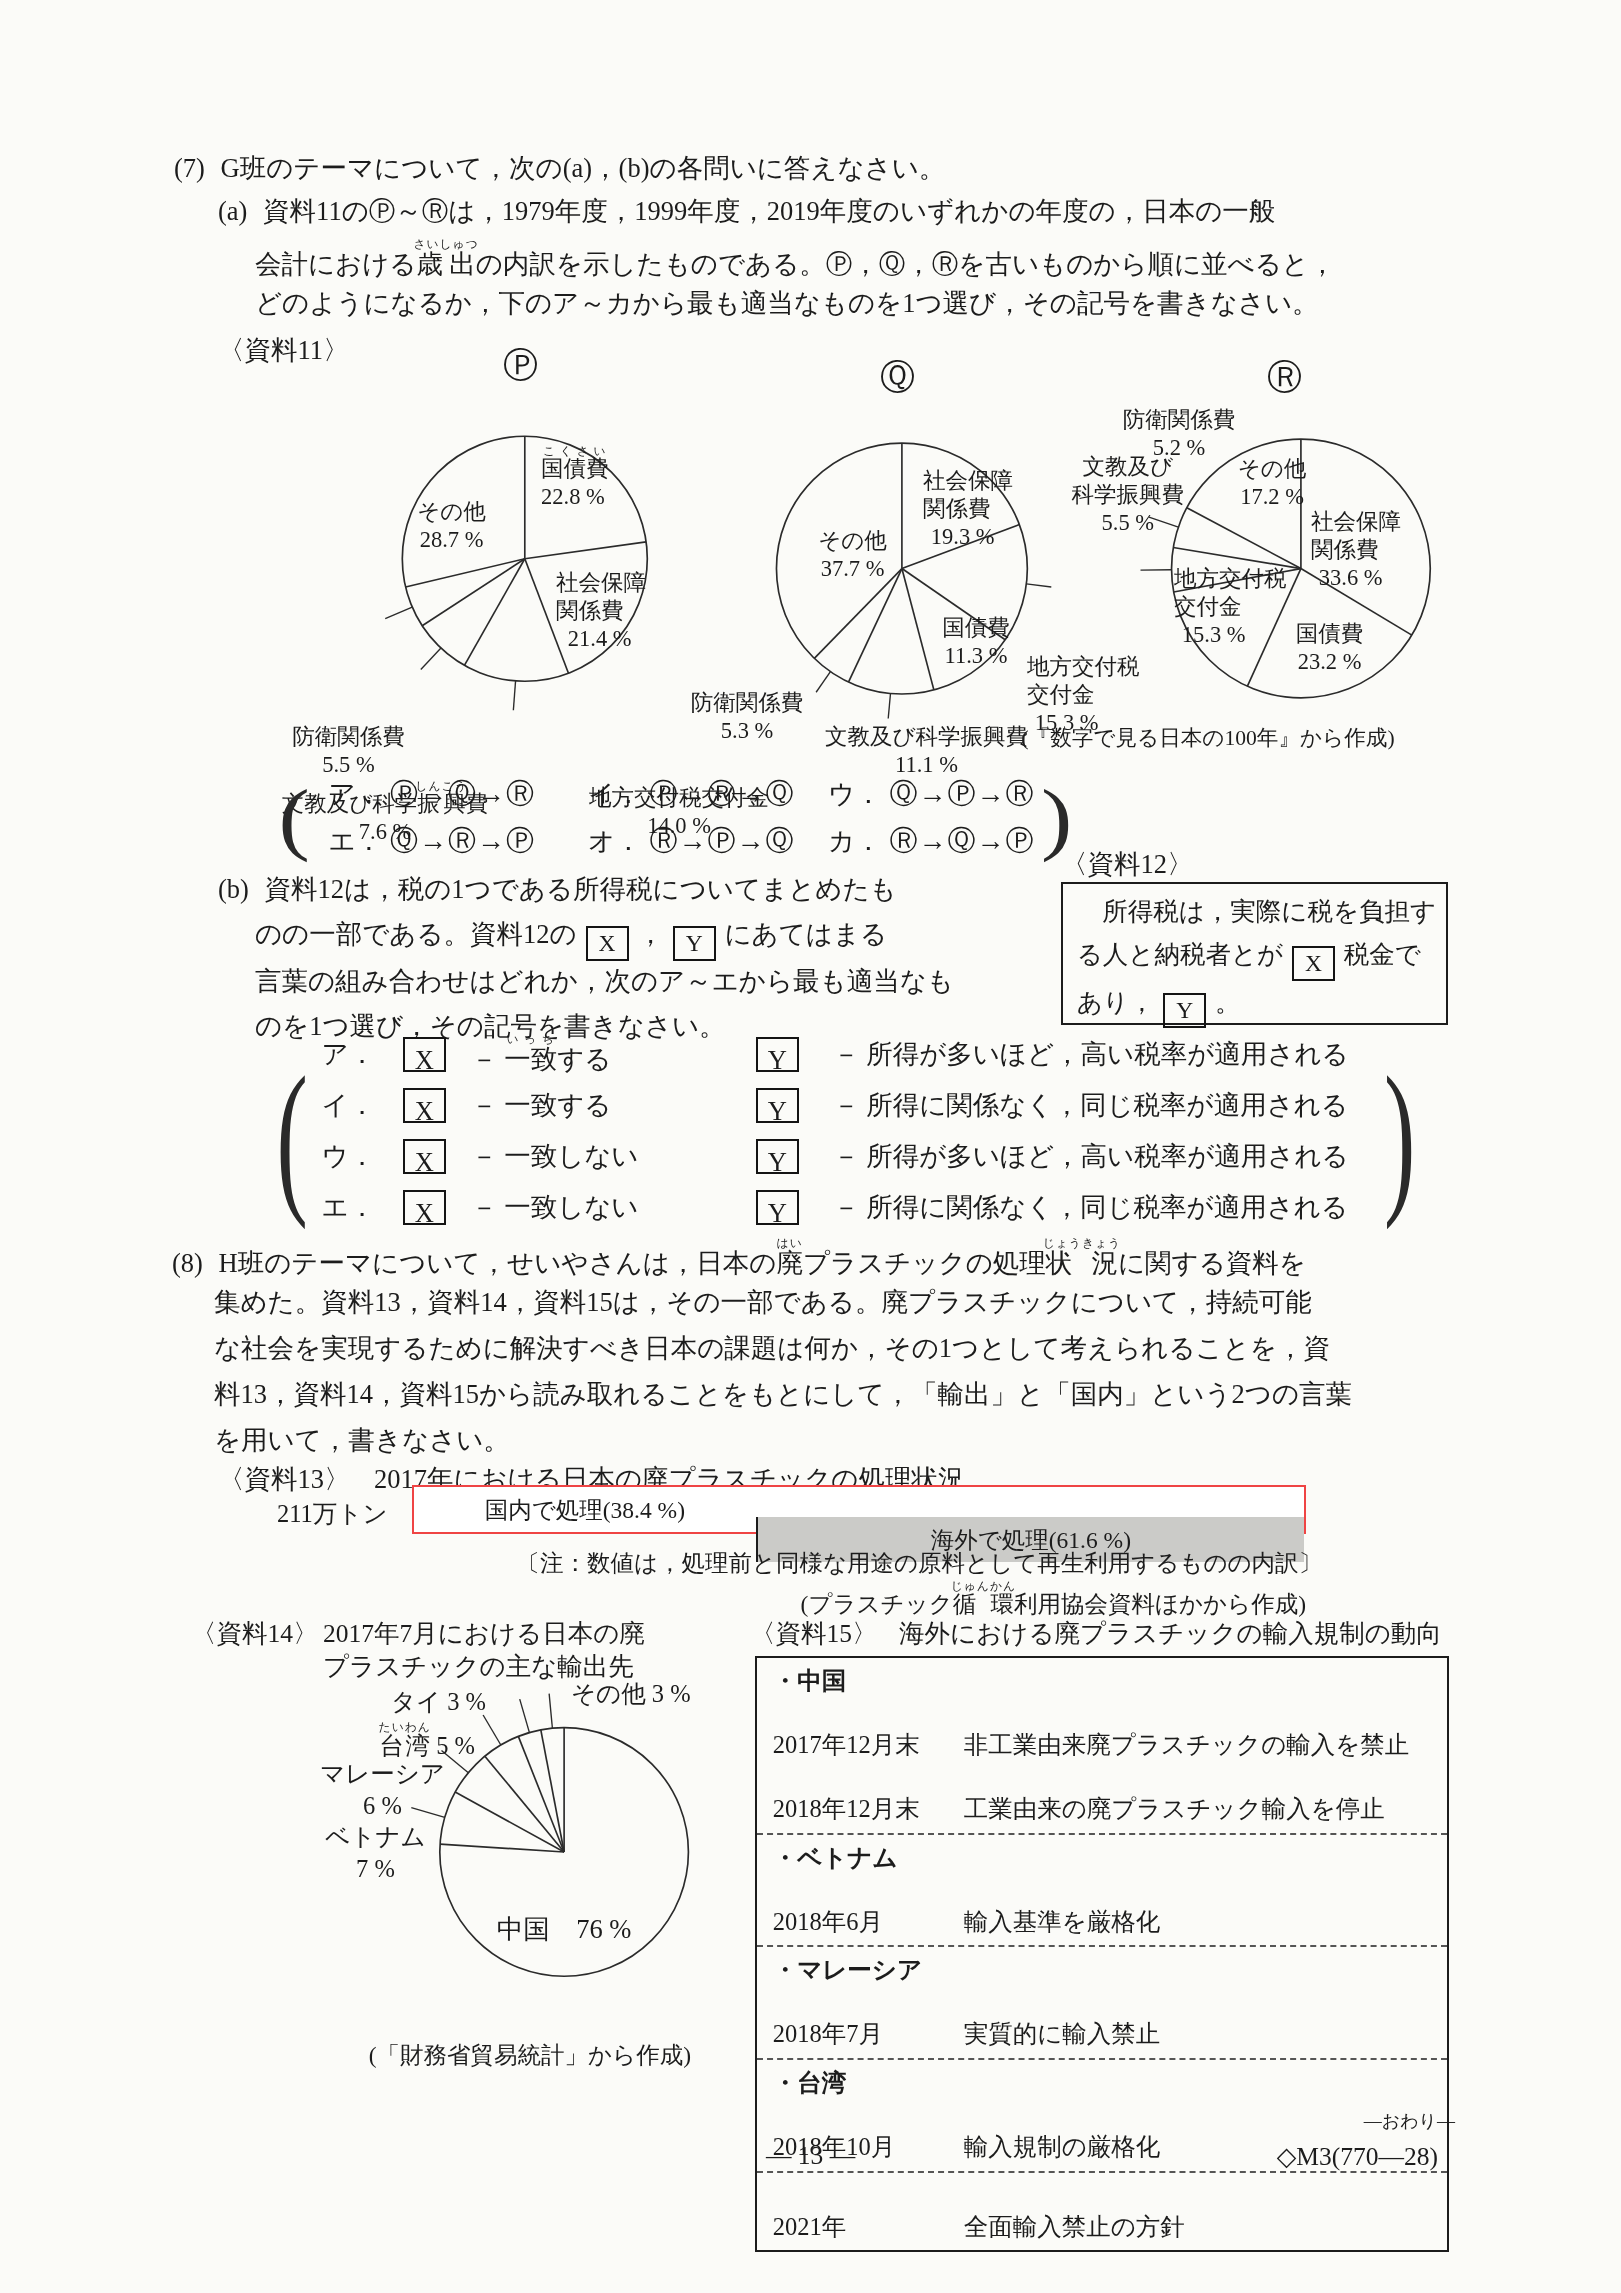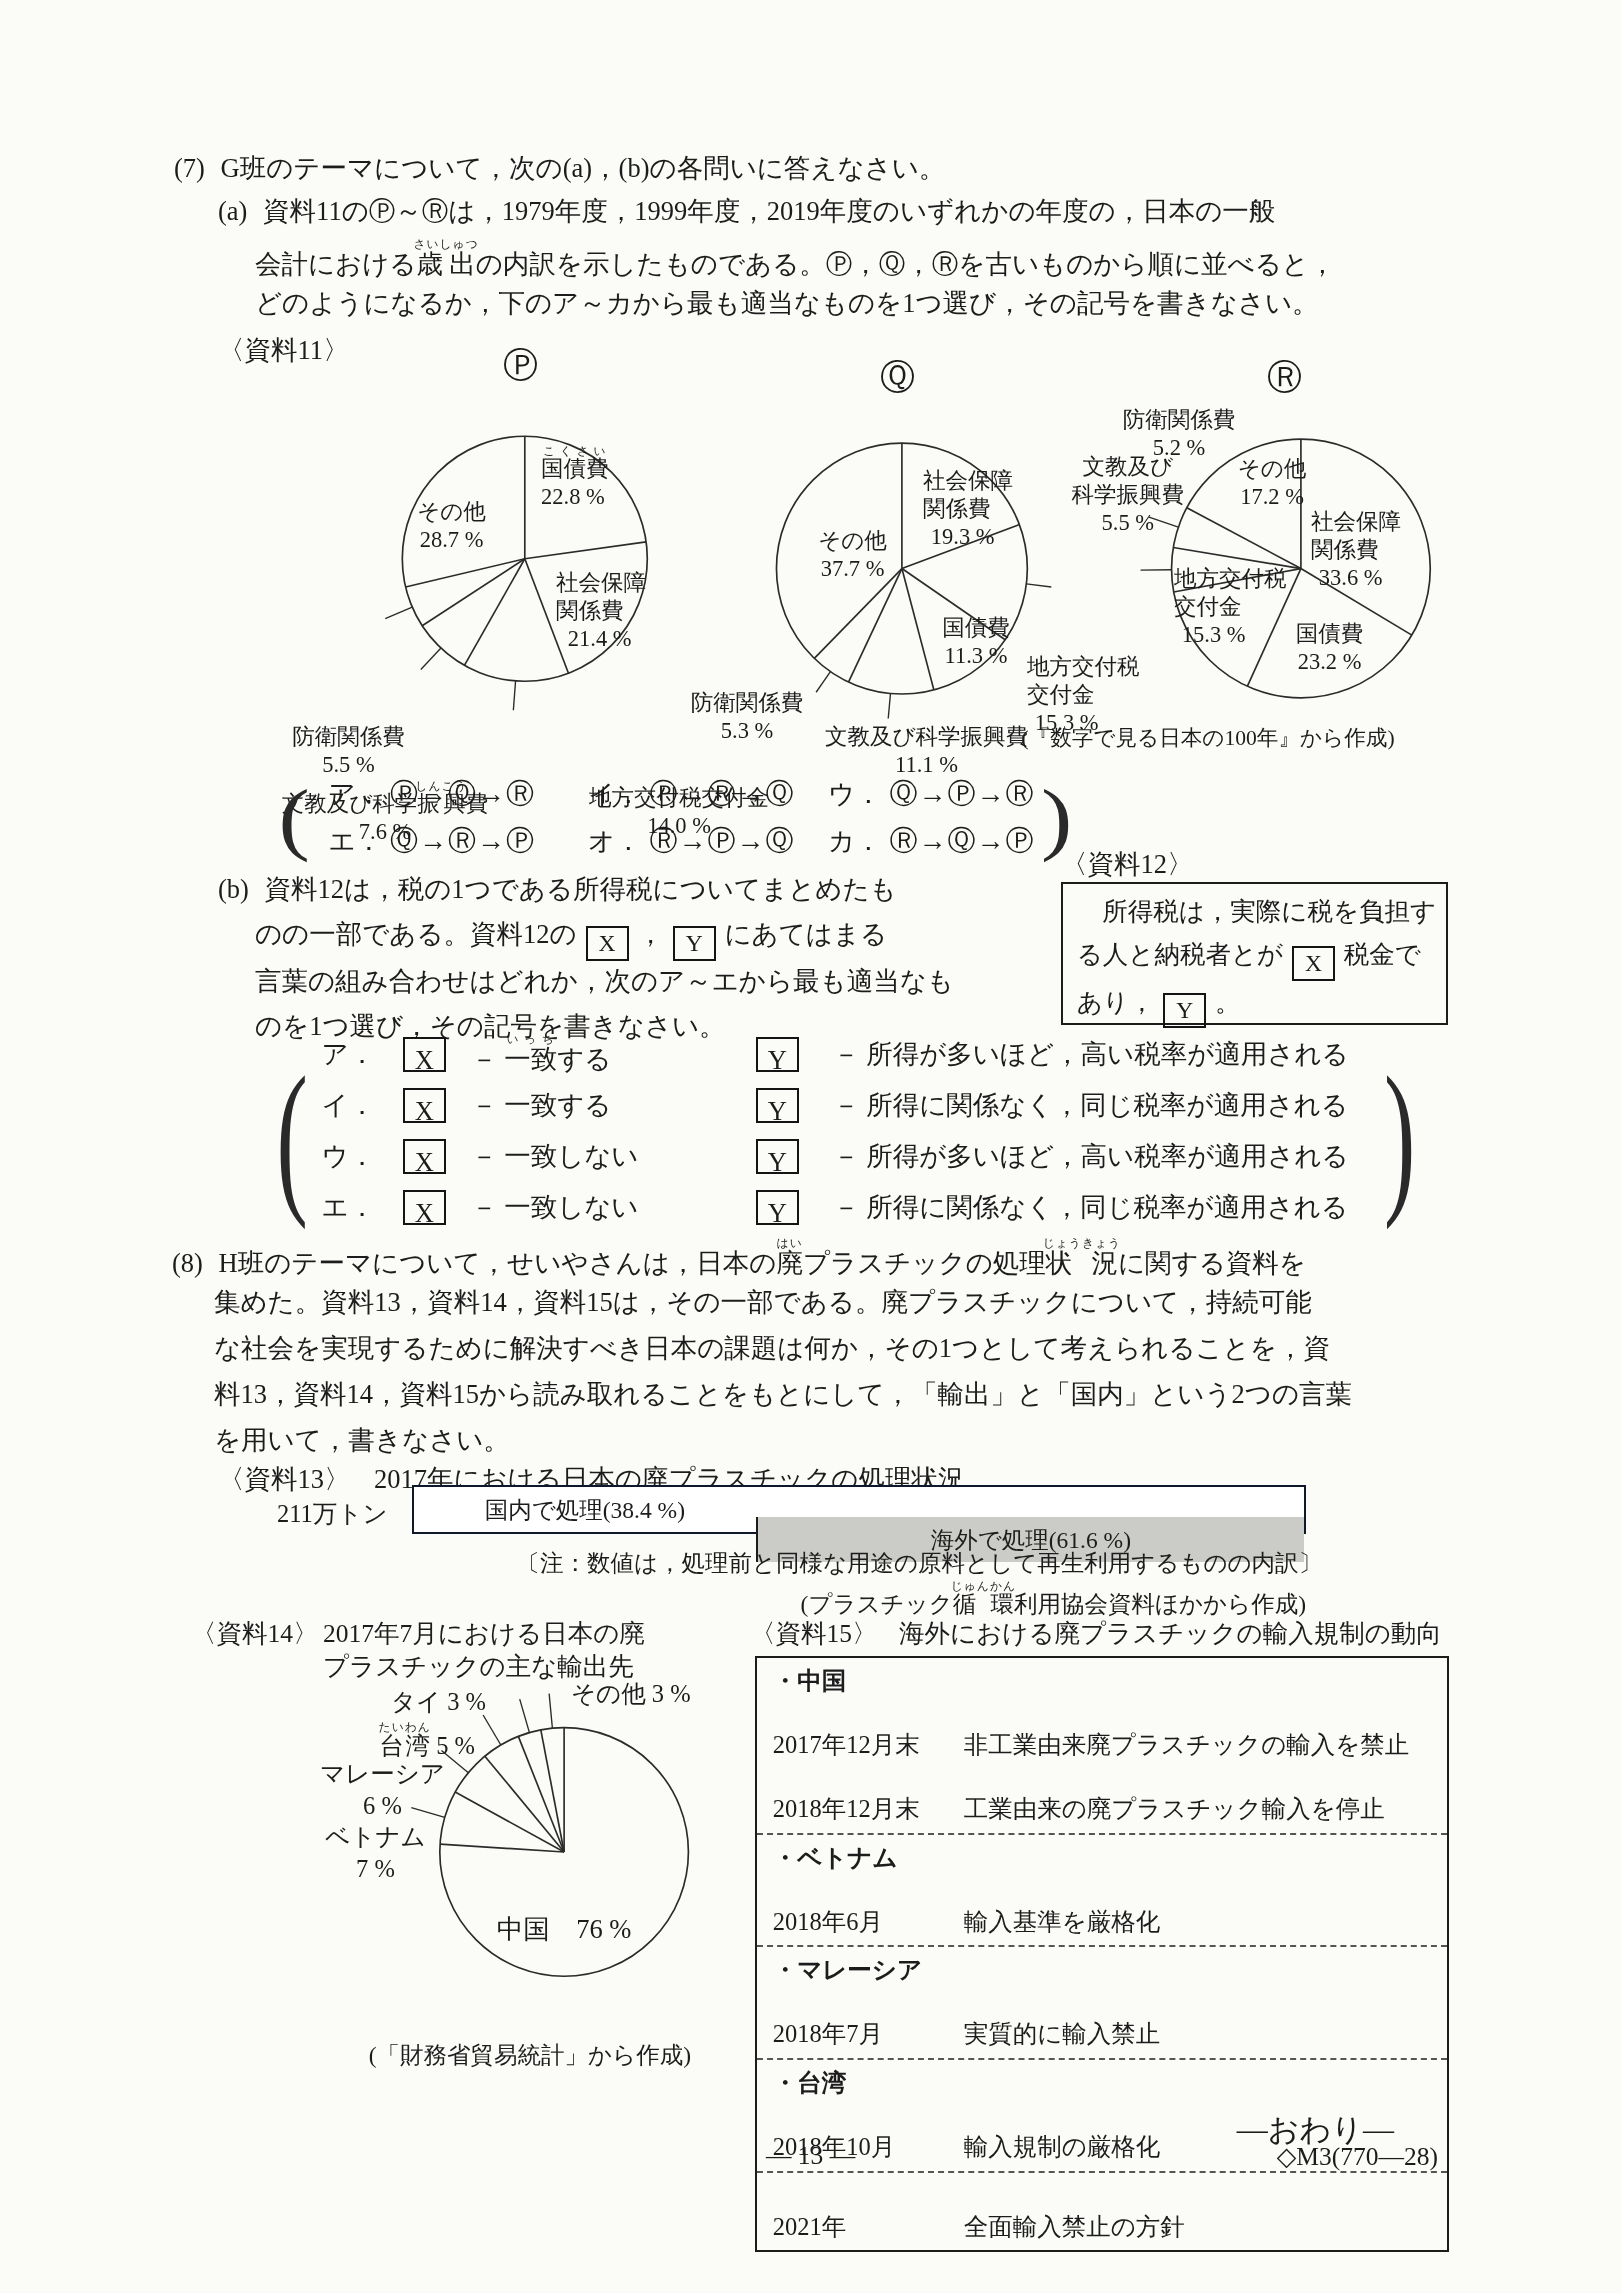--- a/index.html
+++ b/index.html
@@ -17,21 +17,21 @@
   .mark{font-size:35px;line-height:37px;}
   .src{font-size:21.6px;white-space:nowrap;}
   .src24{font-size:23.5px;white-space:nowrap;}
   .xybox{display:inline-block;min-width:43px;height:35px;line-height:31px;border:2px solid #141414;
          text-align:center;font-size:23.5px;vertical-align:-7.8px;margin:0 8.8px;box-sizing:border-box;}
   .paren{position:absolute;font-size:94px;font-weight:400;color:#2a2a2a;top:50%;}
   .optcell{position:absolute;font-size:26.5px;white-space:nowrap;line-height:43px;}
   .optcell .seq{font-size:28px;margin-left:7.8px;letter-spacing:1px;}
   .optb-row{position:absolute;width:1078px;height:47px;}
   .optb-row span.p{position:absolute;font-size:26.5px;line-height:43px;white-space:nowrap;}
-  .bar{display:flex;border:2px solid #0f172a;box-sizing:border-box;background:#fff;}
+  .bar{display:flex;border:2px solid #ef4444;box-sizing:border-box;background:#fff;}
   .bar .seg{display:flex;align-items:center;justify-content:center;font-size:23.5px;white-space:nowrap;
             box-sizing:border-box;height:100%;}
   .seg.gray{background:#cccccа;background:#cbcbc8;border-left:2px solid #1c1c1c;margin-top:30px;}
   .box12{border:2px solid #1c1c1c;font-size:25.5px;line-height:43px;padding:5.9px 13.7px;box-sizing:border-box;white-space:nowrap;}
   .r15{border:2.9px solid #1c1c1c;box-sizing:border-box;}
   .r15 .blk{padding:5.9px 15.7px 7.8px;border-bottom:2px dashed #555;}
   .r15 .blk:last-child{border-bottom:none;}
   .r15 .country{font-family:"Liberation Sans","DejaVu Sans",sans-serif;font-weight:bold;font-size:24.5px;line-height:33px;}
   .r15 .entry{display:flex;font-size:24.5px;line-height:33px;white-space:nowrap;margin-top:31px;}
   .r15 .edate{width:191px;flex:none;}
@@ -348,18 +348,18 @@
         </div>
     </div>
     <div class="blk">
       <div class="entry">
           <span class="edate">2021年</span>
           <span>全面輸入禁止の方針</span>
         </div>
     </div>
   </div>
 
-  <div class="abs" style="left:1022px;top:2109px;width:372px;text-align:right;font-size:31px">―おわり―</div>
+  <div class="abs" style="left:1083px;top:2109px;width:372px;text-align:right;font-size:18px">―おわり―</div>
   <div class="abs" style="left:0;top:2141px;width:1621px;text-align:center;font-size:25.5px">― 13 ―</div>
   <div class="abs" style="left:1166px;top:2141px;width:272px;text-align:right;font-size:25.5px">◇M3(770―28)</div>
 
 </div>
 
 
 </body></html>

